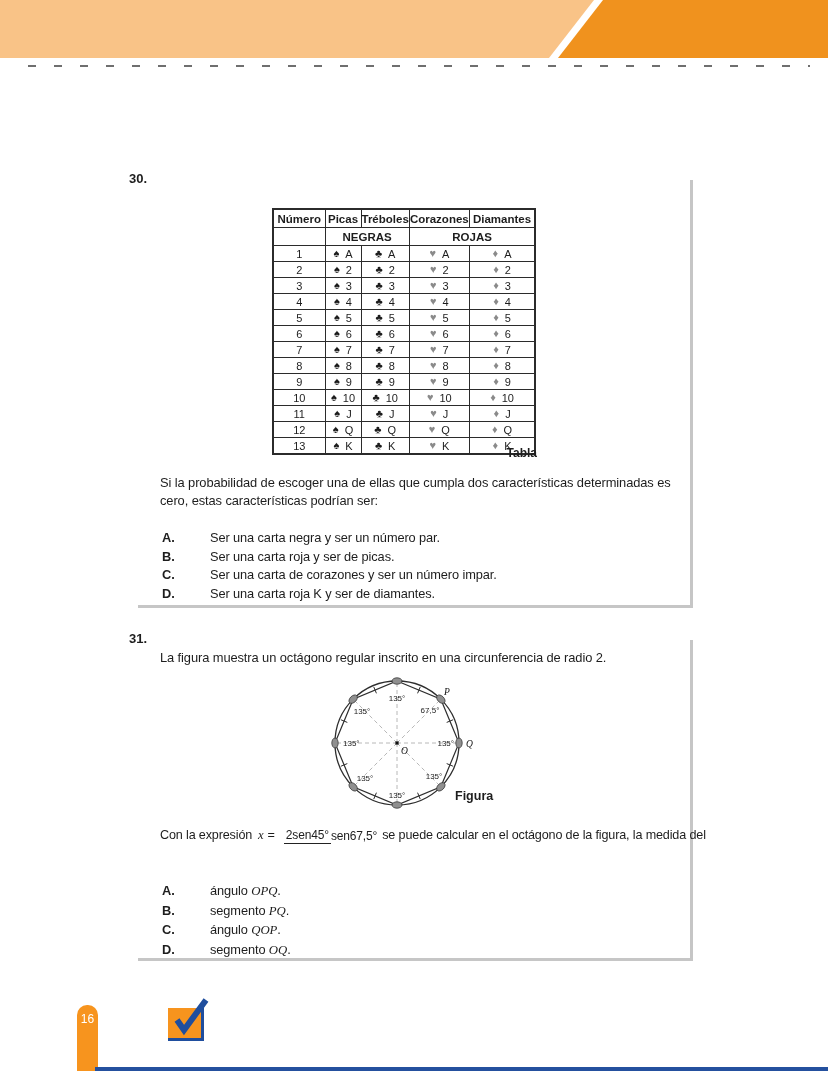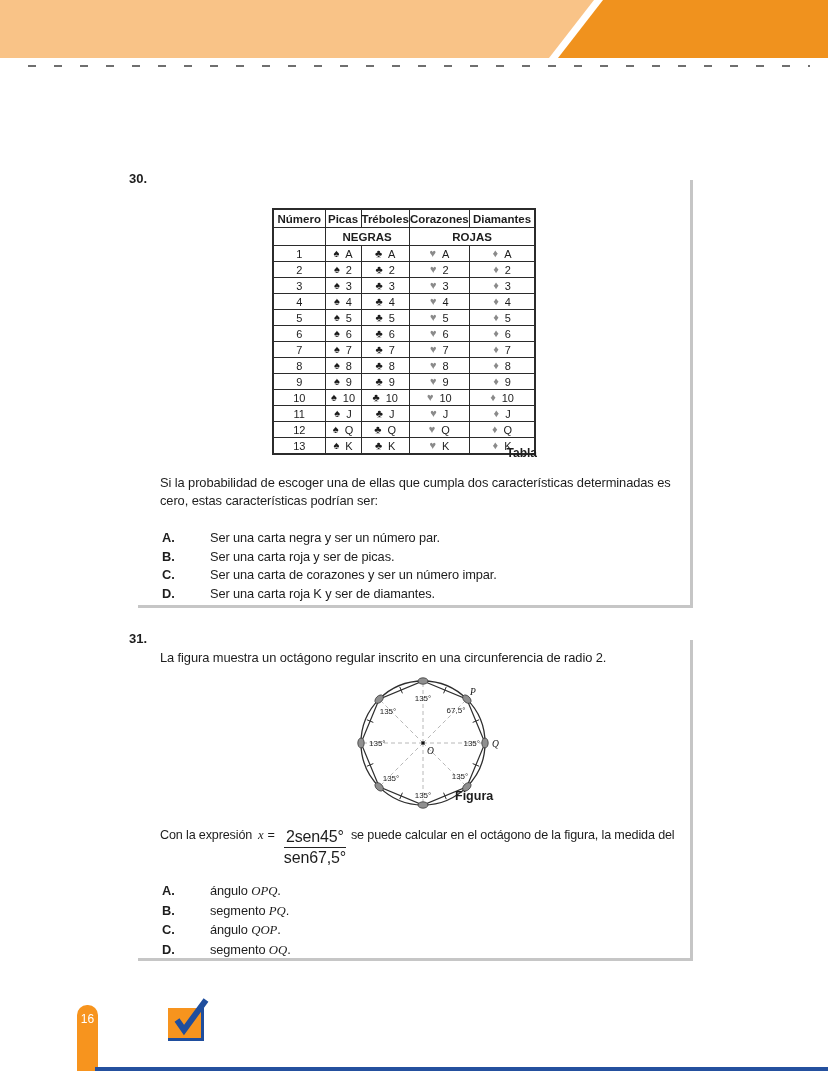--- a/index.html
+++ b/index.html
@@ -36,29 +36,29 @@
   .suit.black{color:#1c1c1c;} .suit.gray{color:#8a8a8a;}
   .tcaption{position:absolute;left:272px;top:446px;width:265px;text-align:right;font-weight:bold;font-size:12px;}
 
   
   .opts{position:absolute;}
   .opt{display:flex;margin-bottom:5.6px;font-size:12.8px;line-height:13px;letter-spacing:-0.1px;}
   .opt .letter{width:48px;font-weight:bold;flex:0 0 48px;}
   .math{font-family:"Liberation Serif","DejaVu Serif",serif;font-style:italic;}
 
   
-  #fig{position:absolute;left:343px;top:676px;width:180px;height:140px;text-decoration:underline;}
+  #fig{position:absolute;left:317px;top:676px;width:180px;height:140px;text-decoration:underline;}
   .figcaption{position:absolute;left:455px;top:789px;font-weight:bold;font-size:12.5px;}
   .deglab{font-size:8px;fill:#222;font-family:"Liberation Sans",sans-serif;}
   .ptlab{font-size:9.5px;fill:#111;font-style:italic;font-family:"Liberation Serif","DejaVu Serif",serif;}
 
   
   #expr{position:absolute;left:160px;top:828px;display:flex;font-size:12.6px;letter-spacing:-0.15px;white-space:nowrap;}
   #expr .gap{margin:0 4px;}
-  .frac{display:inline-flex;flex-direction:column;text-align:center;font-size:16px;margin:0 5px;}
+  .frac{display:inline-flex;flex-direction:row;text-align:center;font-size:12px;margin:0 5px;}
   .frac .num{border-bottom:1.3px solid #222;padding:0 2px 1px;}
   .frac .den{padding-top:1px;}
   .varx{font-family:"Liberation Serif","DejaVu Serif",serif;font-style:italic;margin-left:6px;}
 
   
   #pill{position:absolute;left:77px;top:1005px;width:21px;height:80px;background:#f7941e;
     border-radius:10px 10px 0 0;color:#fff;font-size:12px;text-align:center;padding-top:7px;box-sizing:border-box;}
   #logo{position:absolute;left:103px;top:1067px;color:#1f4e9e;}
   #logo .word{font-size:26px;font-weight:bold;font-style:italic;letter-spacing:-2px;line-height:26px;}
   #logo .sub{font-size:10px;letter-spacing:0.5px;margin:3px 0 0 6px;}

